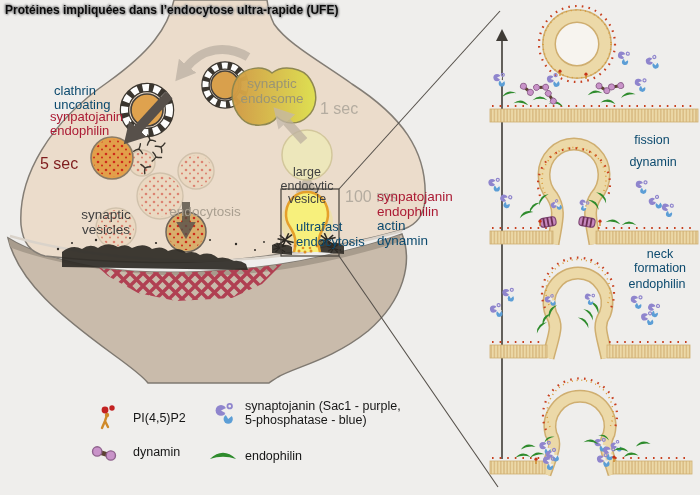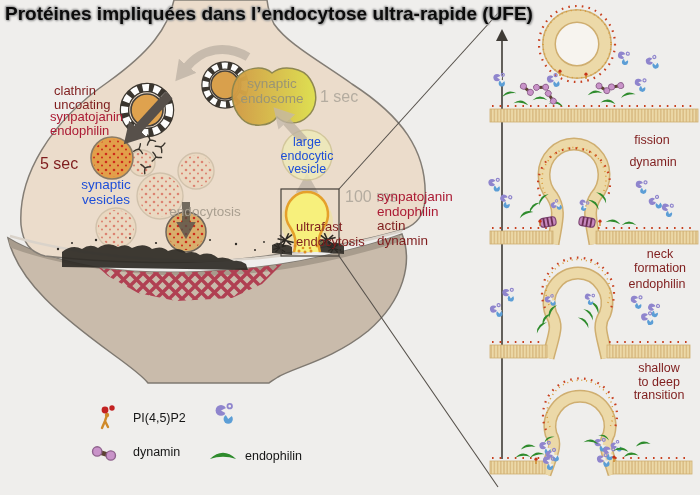--- a/index.html
+++ b/index.html
@@ -1,26 +1,26 @@
 <!DOCTYPE html>
 <html><head>
 <meta charset="utf-8">
 <style>
   html,body{margin:0;padding:0;background:#efeeec;}
   .canvas{position:relative;width:700px;height:495px;overflow:hidden;background:#efeeec;
           font-family:"Liberation Sans",sans-serif;}
   .canvas svg{position:absolute;left:0;top:0;z-index:1;}
   .lbl{position:absolute;z-index:2;white-space:pre-line;line-height:1.08;}
   .ctr{transform:translateX(-50%);text-align:center;}
-  .title{font-size:19px;font-weight:bold;color:#0b0b0b;white-space:nowrap;
+  .title{font-size:12px;font-weight:bold;color:#0b0b0b;white-space:nowrap;
          text-shadow:0 0 2px #9a9a9a,0 0 3px #a8a8a8,1px 1px 2px #9a9a9a,-1px -1px 2px #9a9a9a;}
   .gray{color:#a99f90;}
-  .fade{color:#1d4ed8;}
+  .fade{color:#404040;margin-top:30px;}
   .red{color:#ab1a33;}
-  .blk{color:#7f1d1d;}
+  .blk{color:#0c4a6e;}
   .olv{color:#9a9575;}
   .t13{font-size:13px;}
   .t12{font-size:12.5px;}
   .t14{font-size:13.5px;}
   .t16{font-size:16px;}
   .leg{font-size:12.5px;color:#161616;line-height:1.15;}
 </style>
 </head>
 <body>
 
@@ -347,36 +347,36 @@
 <div class="lbl blk t13" style="left:54px;top:84px;">clathrin
 uncoating</div>
 <div class="lbl red t13" style="left:50px;top:110px;">synpatojanin
 endophilin</div>
 <div class="lbl t16" style="left:40px;top:155px;color:#7f1d1d;text-align:right;">5 sec</div>
 <div class="lbl fade t14 ctr" style="left:106px;top:178px;">synaptic
 vesicles</div>
 <div class="lbl gray t14 ctr" style="left:205px;top:205px;">endocytosis</div>
 <div class="lbl olv t14 ctr" style="left:272px;top:77px;">synaptic
 endosome</div>
-<div class="lbl t16" style="left:320px;top:88px;color:#b4aca0;">1 sec</div>
+<div class="lbl t16" style="left:320px;top:100px;color:#b4aca0;">1 sec</div>
 <div class="lbl fade ctr" style="left:307px;top:136px;font-size:12.5px;">large
 endocytic
 vesicle</div>
 <div class="lbl t16" style="left:345px;top:188px;color:#b4aca0;">100 ms</div>
 <div class="lbl blk t13" style="left:296px;top:197px;line-height:1.12;margin-top:23px;">ultrafast
 endocytosis</div>
 <div class="lbl red t14" style="left:377px;top:190px;line-height:1.08;">synpatojanin
 endophilin</div>
 <div class="lbl blk t14" style="left:377px;top:219px;line-height:1.08;">actin
 dynamin</div>
 
 <div class="lbl blk t12 ctr" style="left:652px;top:134px;">fission</div>
 <div class="lbl blk t12 ctr" style="left:653px;top:156px;">dynamin</div>
 <div class="lbl blk t12 ctr" style="left:660px;top:248px;">neck formation</div>
 <div class="lbl blk t12 ctr" style="left:657px;top:278px;">endophilin</div>
-<div class="lbl blk t12 ctr" style="left:659px;top:362px;">shallow to deep
-transition</div>
 
 <div class="lbl leg" style="left:133px;top:411px;">PI(4,5)P2</div>
+<div class="lbl leg" style="left:245px;top:399px;">synaptojanin (Sac1 - purple,
+5-phosphatase - blue)</div>
 <div class="lbl leg" style="left:133px;top:445px;">dynamin</div>
 <div class="lbl leg" style="left:245px;top:449px;">endophilin</div>
 
 </div>
 
 </body></html>

